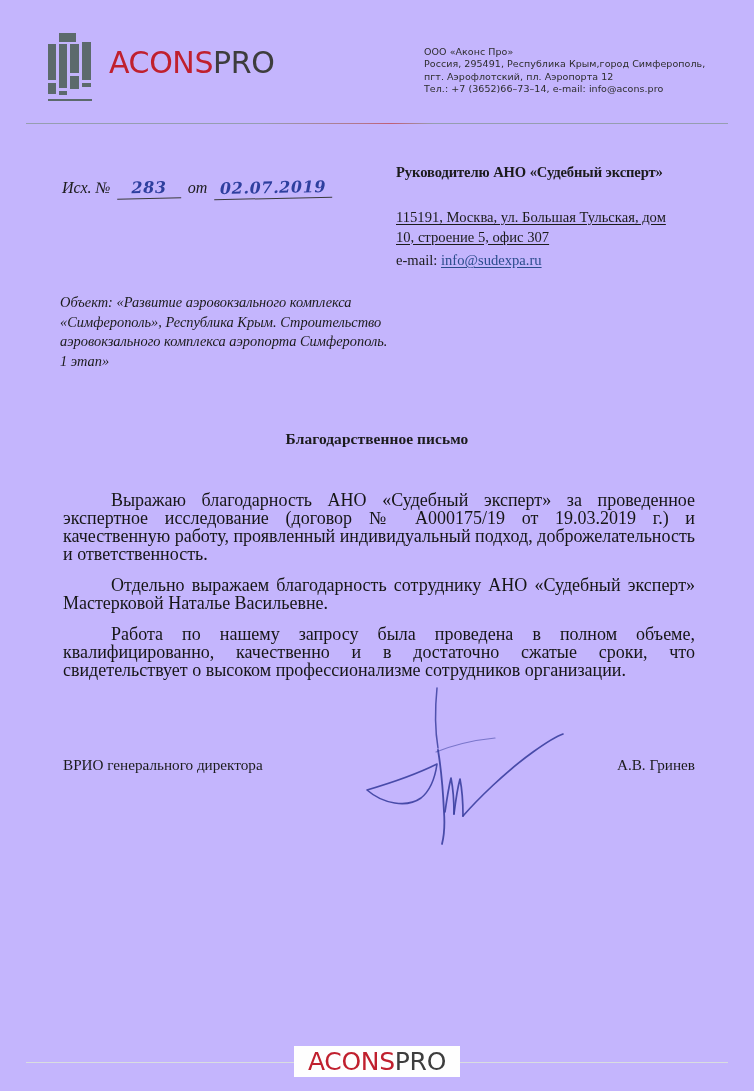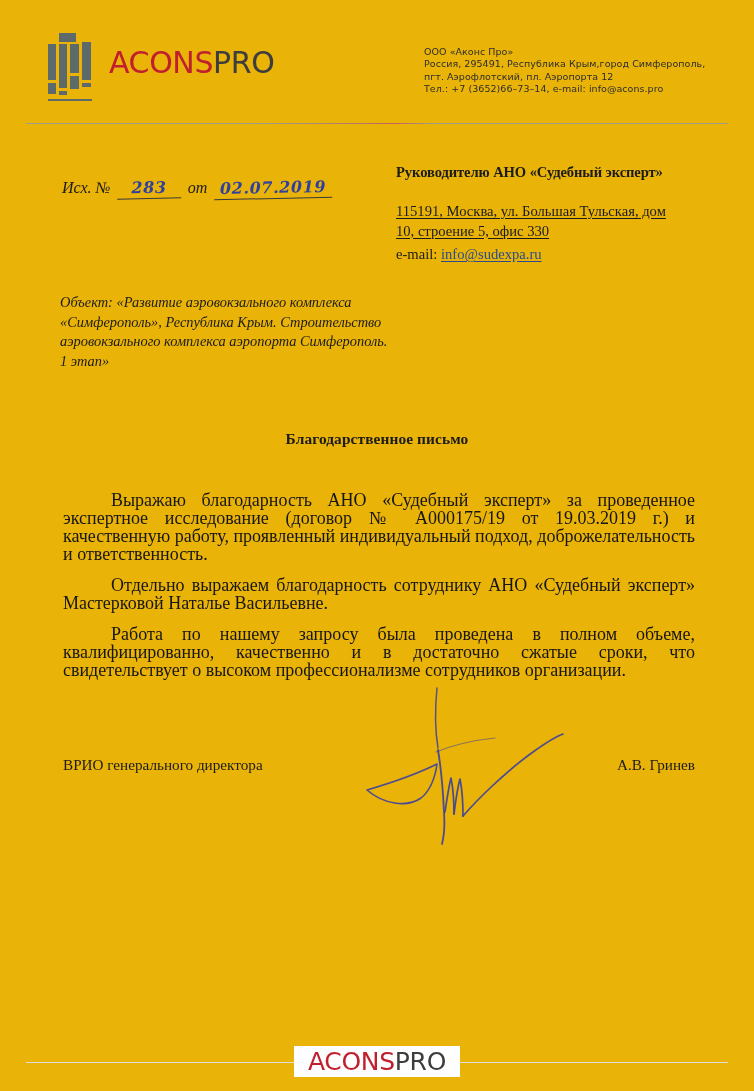--- a/index.html
+++ b/index.html
@@ -14,21 +14,21 @@
     position: relative;
     overflow: hidden;
     font-family: "Liberation Serif", serif;
     color: #1b1b1b;
     -webkit-font-smoothing: antialiased;
   }
 
   .page {
     position: absolute;
     inset: 0;
-    background: #eab308;
+    background: #c4b5fd;
   }
 
   
   .letterhead {
     position: absolute;
     top: 30px;
     left: 0;
     width: 754px;
     height: 80px;
   }
@@ -139,21 +139,21 @@
     font-size: 15px;
     line-height: 19px;
   }
   .addressee .to {
     font-weight: bold;
     font-size: 14.6px;
     letter-spacing: -0.1px;
     white-space: nowrap;
   }
   .addressee .addr {
-    margin-top: 20px;
+    margin-top: 26px;
     font-size: 14.6px;
     line-height: 19.5px;
   }
   .addressee .addr span.u {
     text-decoration: underline;
     text-underline-offset: 2px;
   }
   .addressee .mail {
     margin-top: 4px;
     font-size: 14.6px;
@@ -309,21 +309,21 @@
     <span class="lbl">Исх. №</span>
     <span class="hand num">283</span>
     <span class="mid">от</span>
     <span class="hand date">02.07.2019</span>
   </div>
 
   <div class="addressee">
     <div class="to">Руководителю АНО «Судебный эксперт»</div>
     <div class="addr">
       <span class="u">115191, Москва, ул. Большая Тульская, дом</span><br>
-      <span class="u">10, строение 5, офис 330</span>
+      <span class="u">10, строение 5, офис 307</span>
     </div>
     <div class="mail">
       <span>e-mail:</span>
       <a href="#">info@sudexpa.ru</a>
     </div>
   </div>
 
   <div class="object-block">Объект: «Развитие аэровокзального комплекса «Симферополь», Республика Крым. Строительство аэровокзального комплекса аэропорта Симферополь. 1 этап»</div>
 
   <div class="doc-title">Благодарственное письмо</div>

